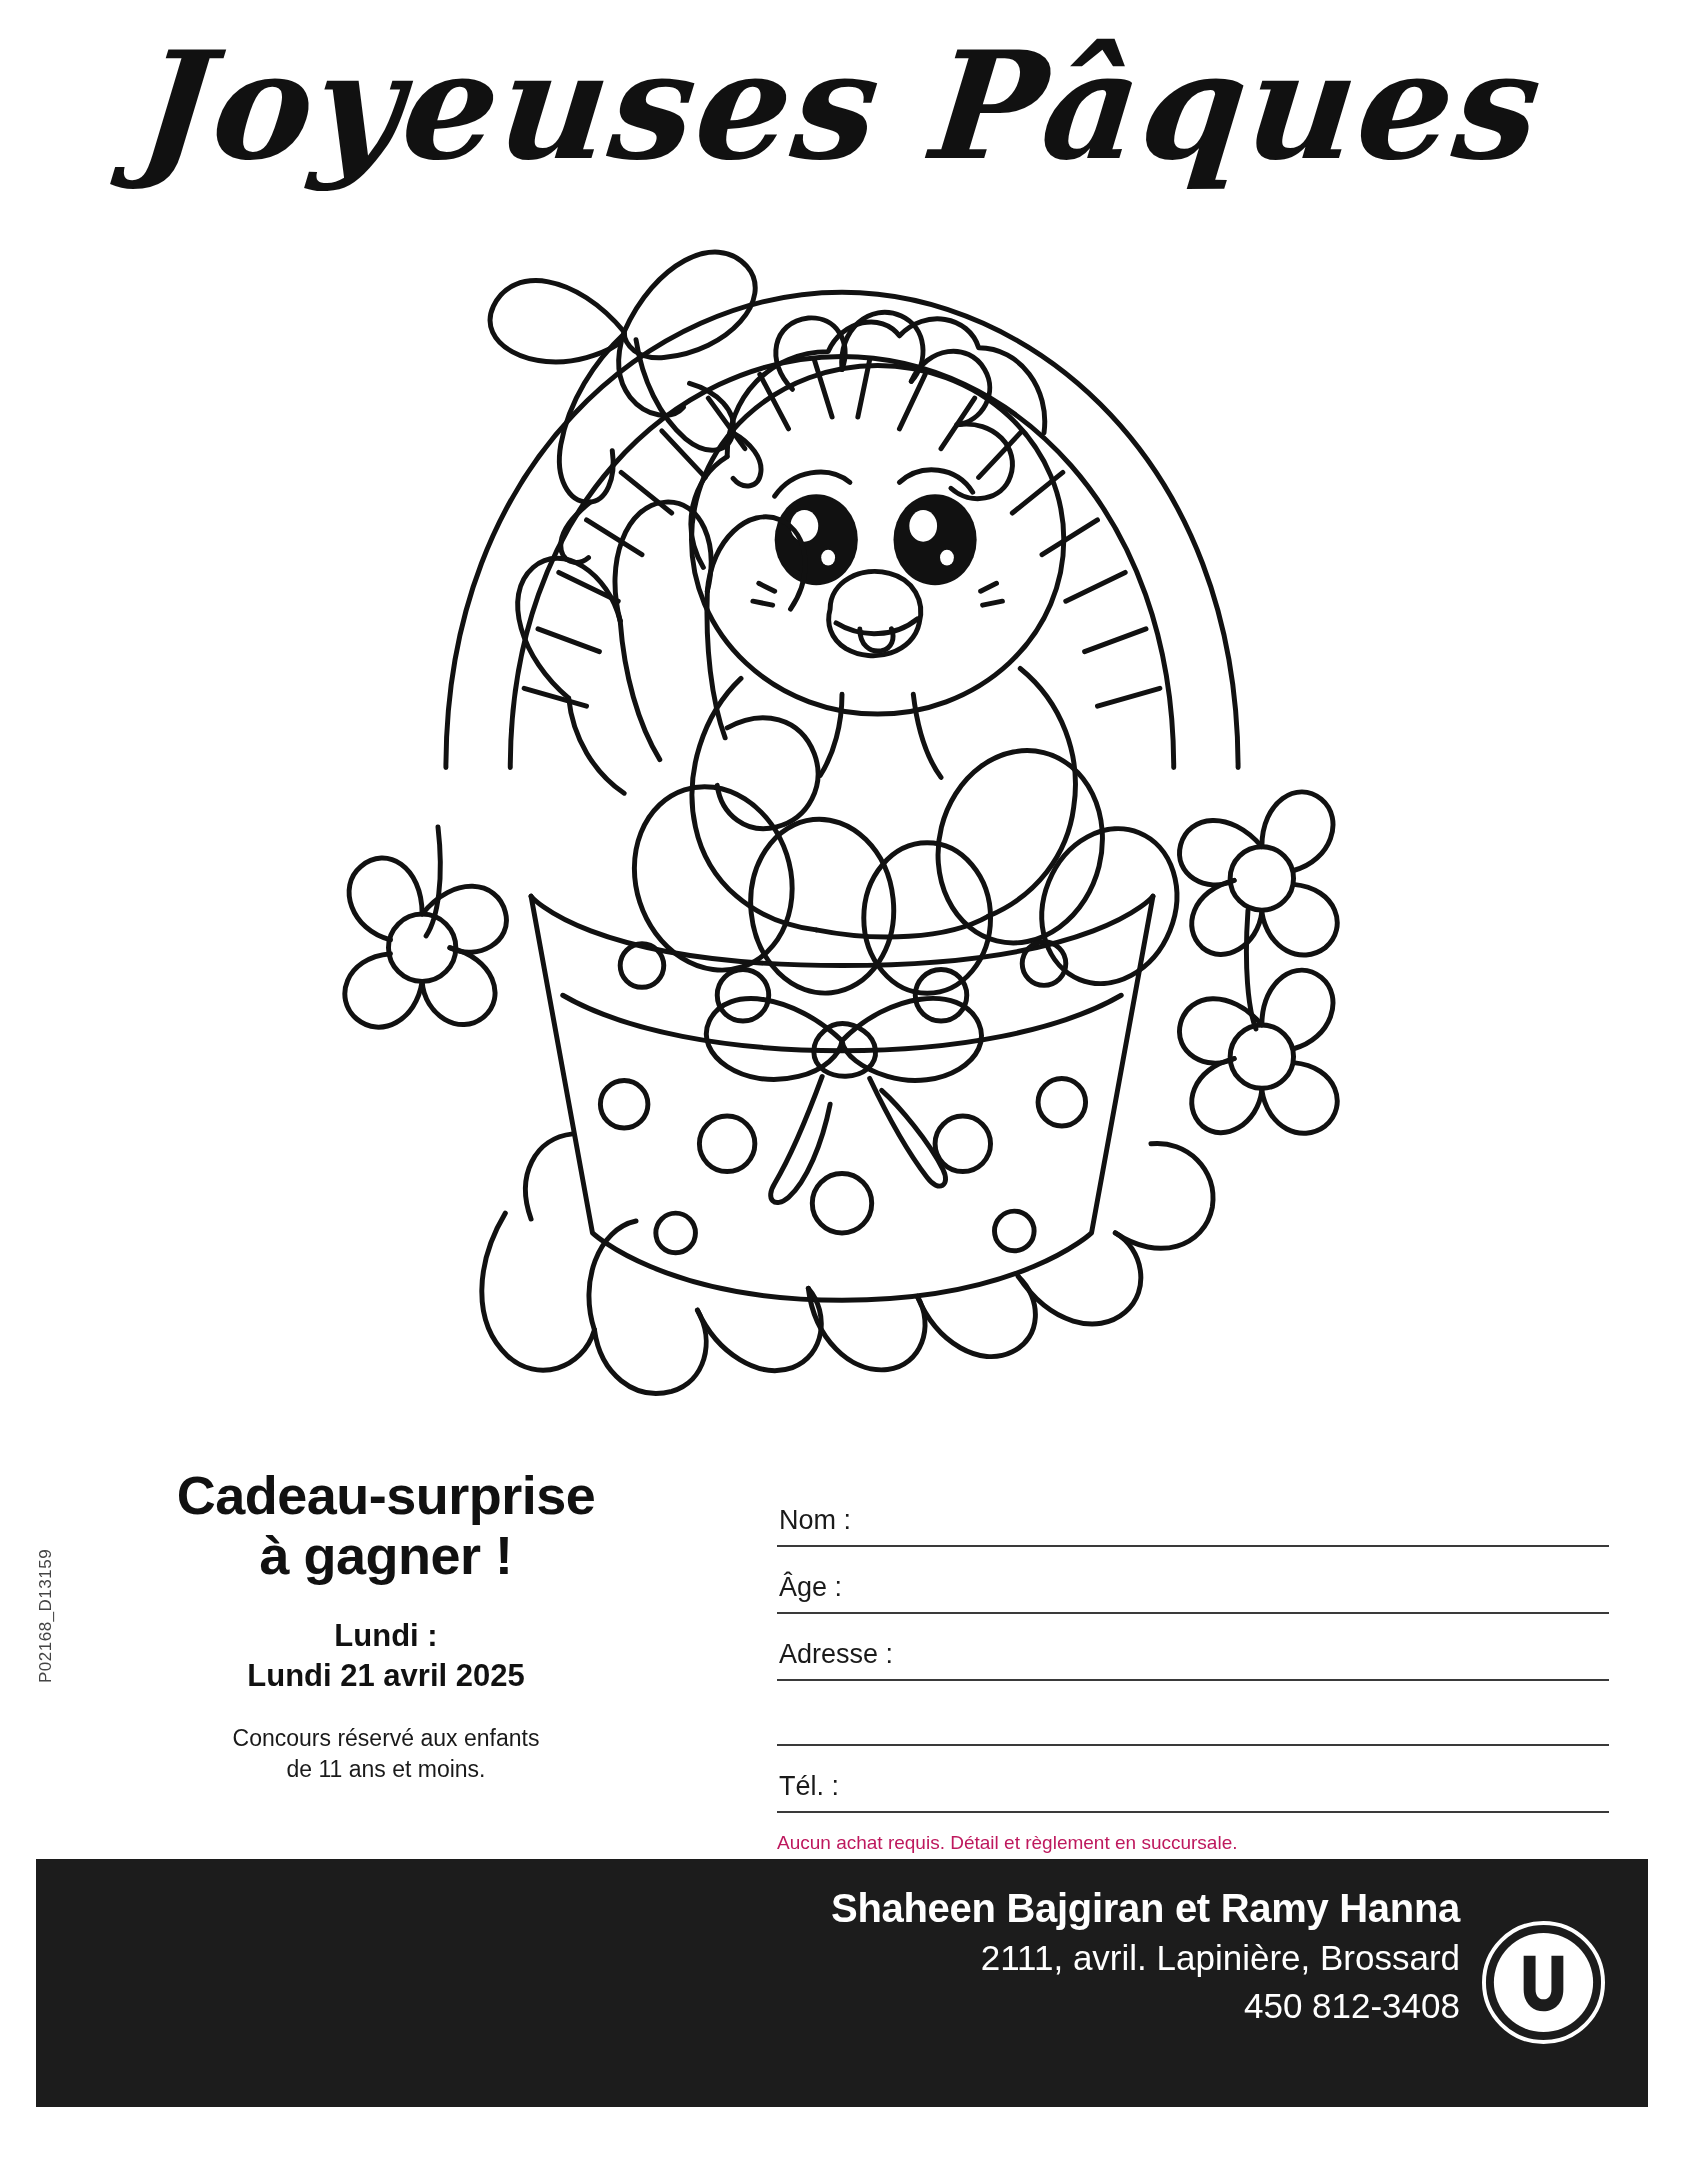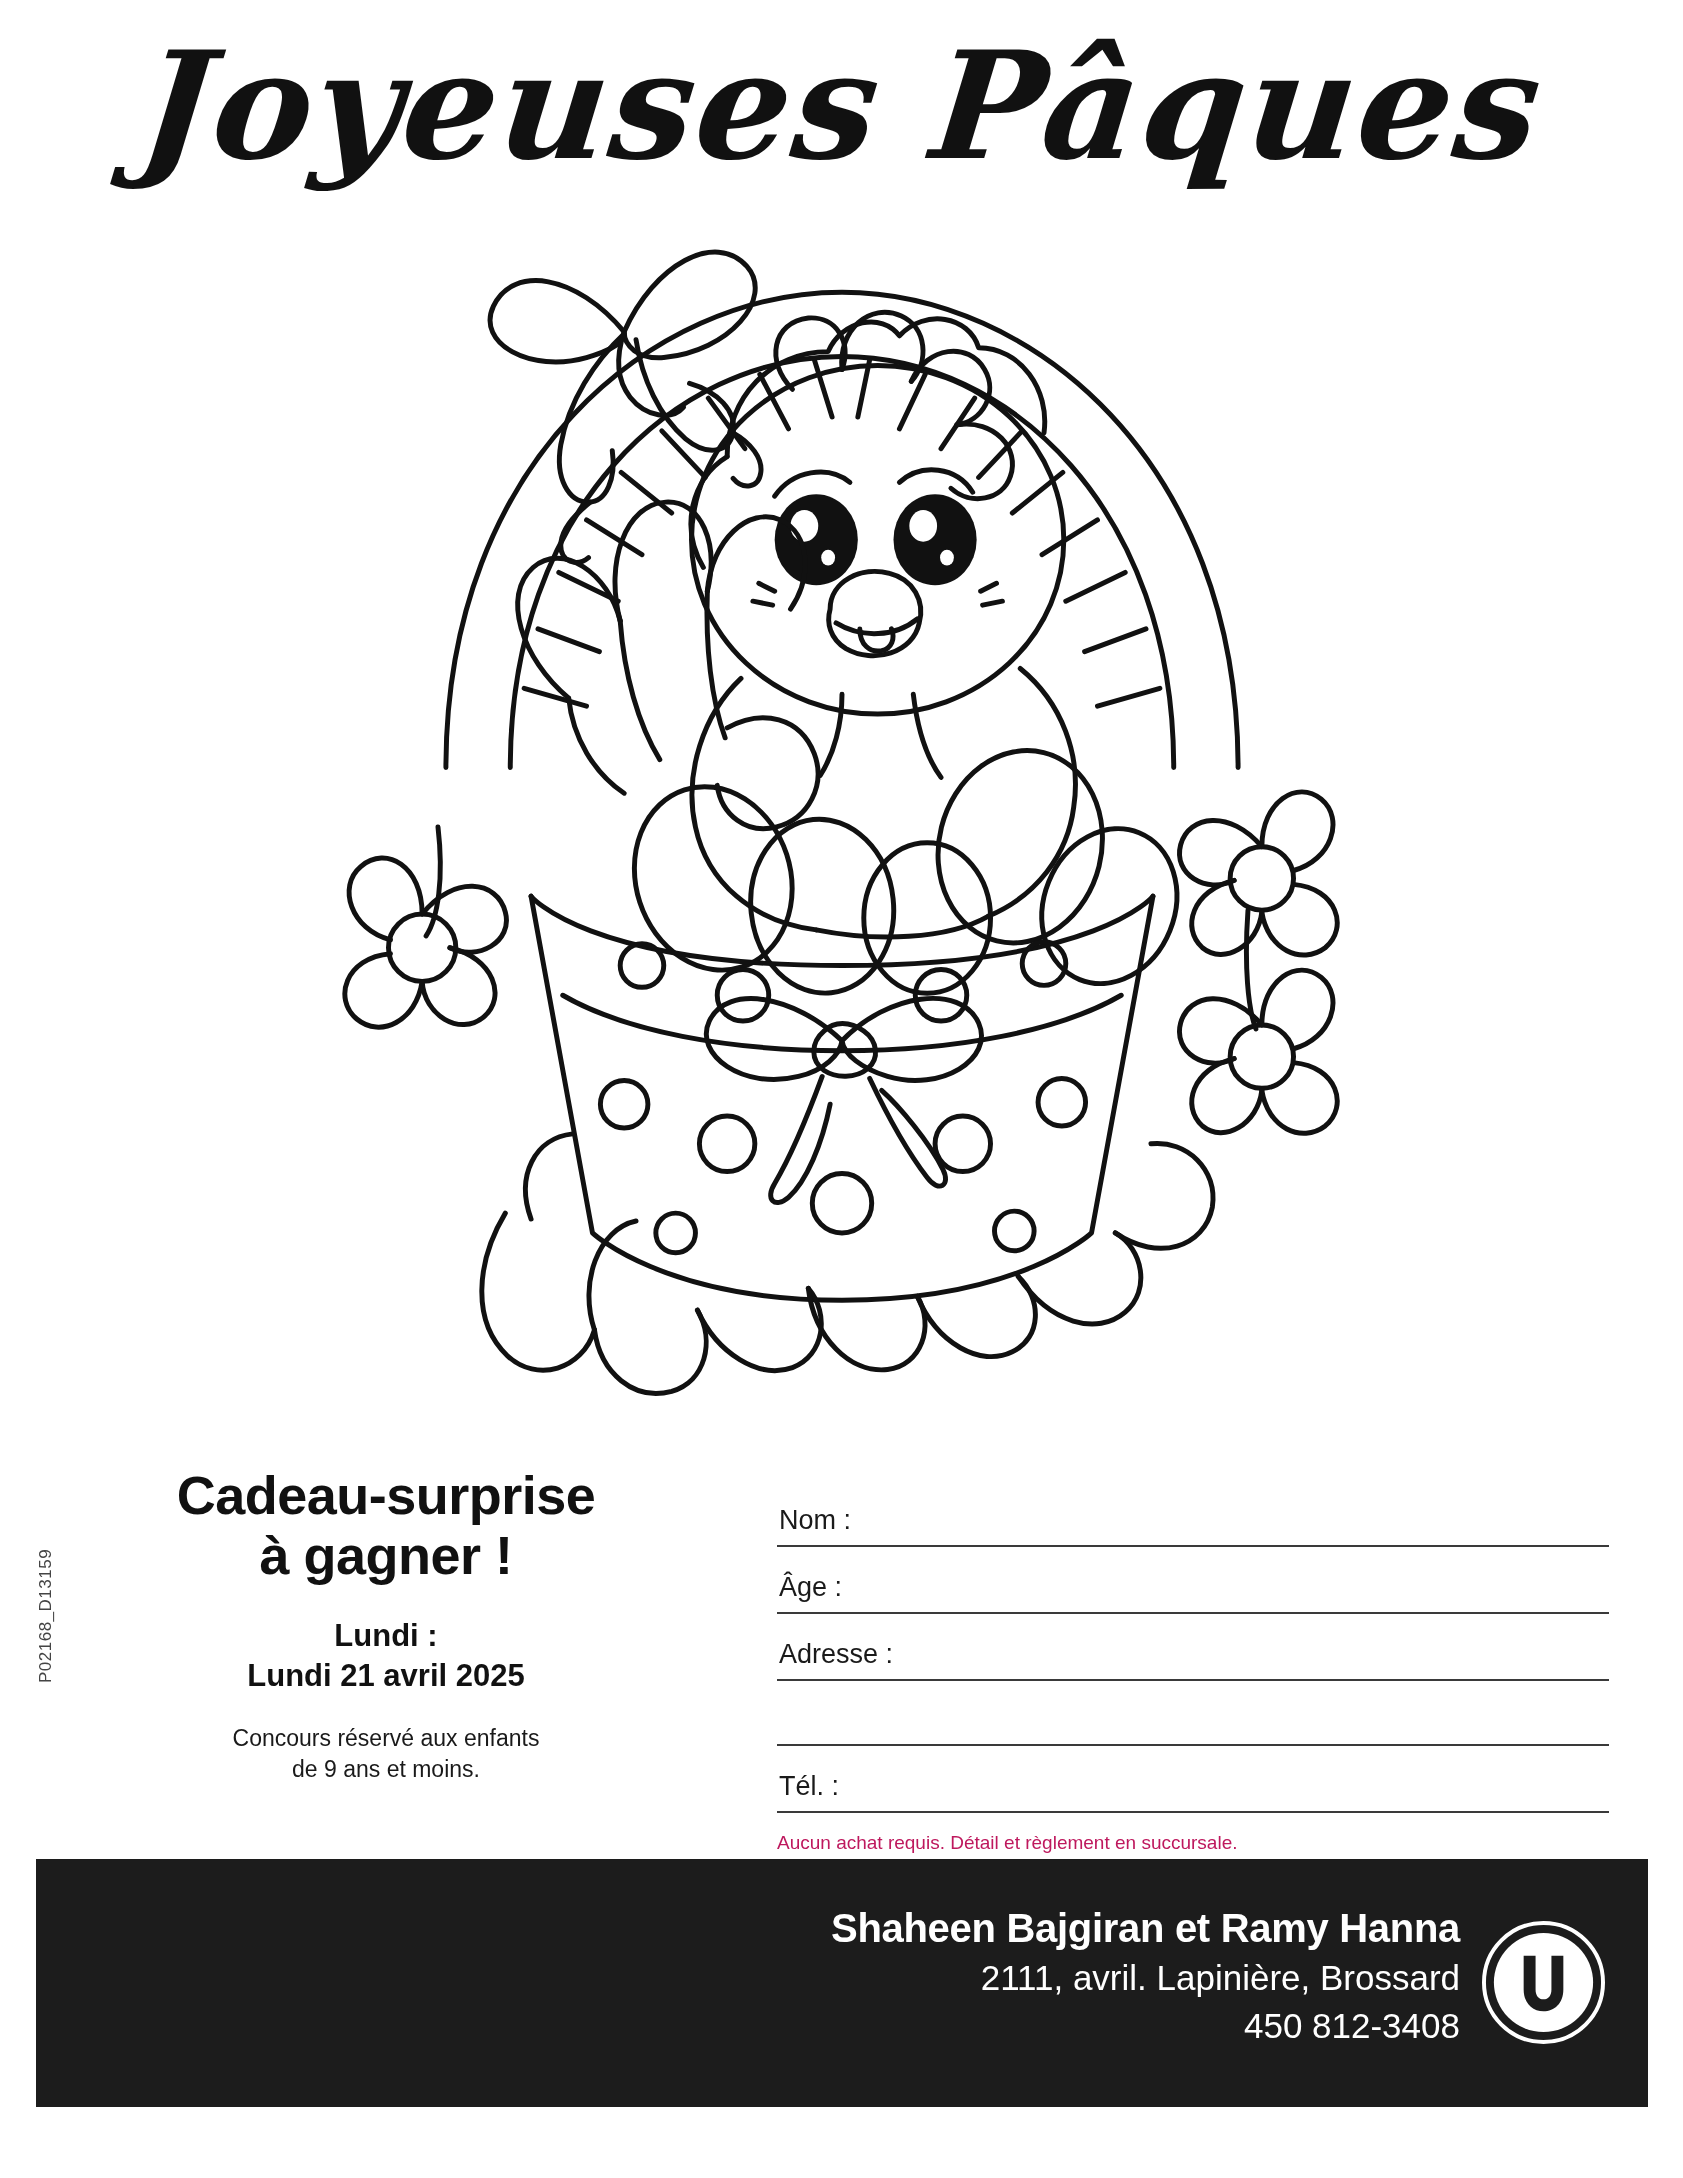--- a/index.html
+++ b/index.html
@@ -133,21 +133,21 @@
     left: 36px;
     top: 1859px;
     width: 1612px;
     height: 248px;
     background: #1c1c1c;
     color: #ffffff;
   }
   .footer-text {
     position: absolute;
     right: 188px;
-    top: 44px;
+    top: 24px;
     text-align: right;
   }
   .merchant {
     font-size: 40px;
     font-weight: 700;
     letter-spacing: -0.3px;
     line-height: 1.25;
   }
   .address {
     font-size: 35px;
@@ -313,21 +313,21 @@
 
 <div class="promo">
   <div class="promo-head">
     <span>Cadeau-surprise</span><br>
     <span>à gagner !</span>
   </div>
   <div class="promo-draw-label">Lundi :</div>
   <div class="promo-draw-date">Lundi 21 avril 2025</div>
   <div class="promo-note">
     <span>Concours réservé aux enfants</span><br>
-    <span>de 9 ans et moins.</span>
+    <span>de 11 ans et moins.</span>
   </div>
 </div>
 
 <div class="vcode">P02168_D13159</div>
 
 <div class="form">
   <div class="field">
     <span class="flabel">Nom :</span>
   </div>
   <div class="field">

